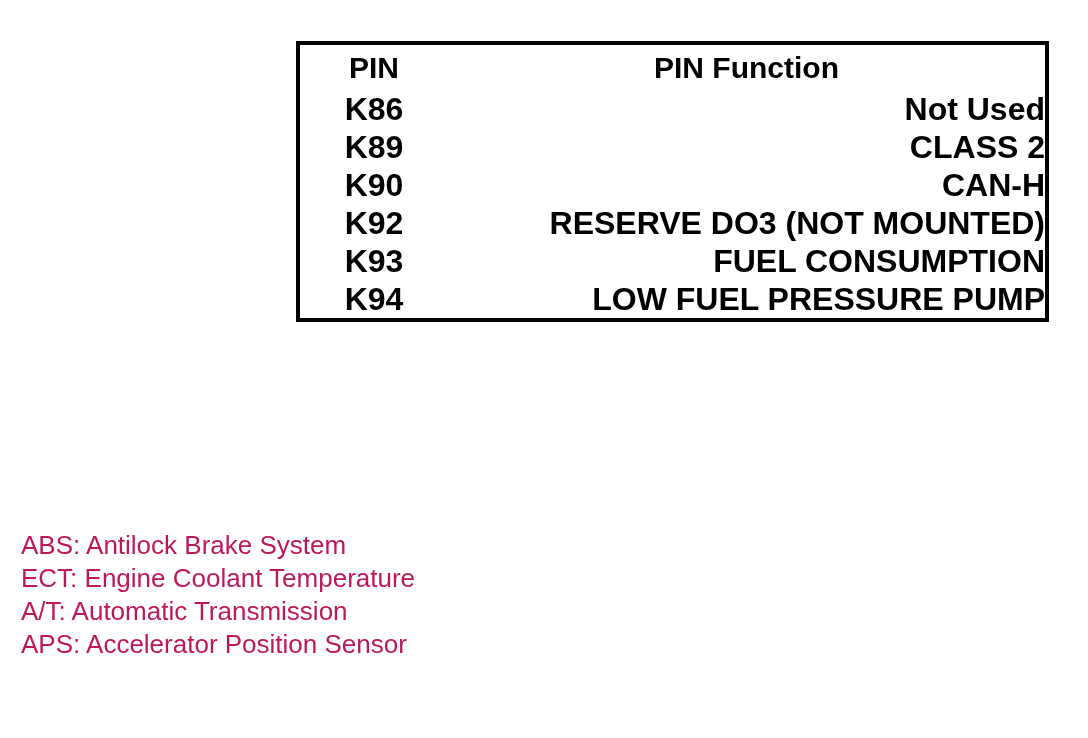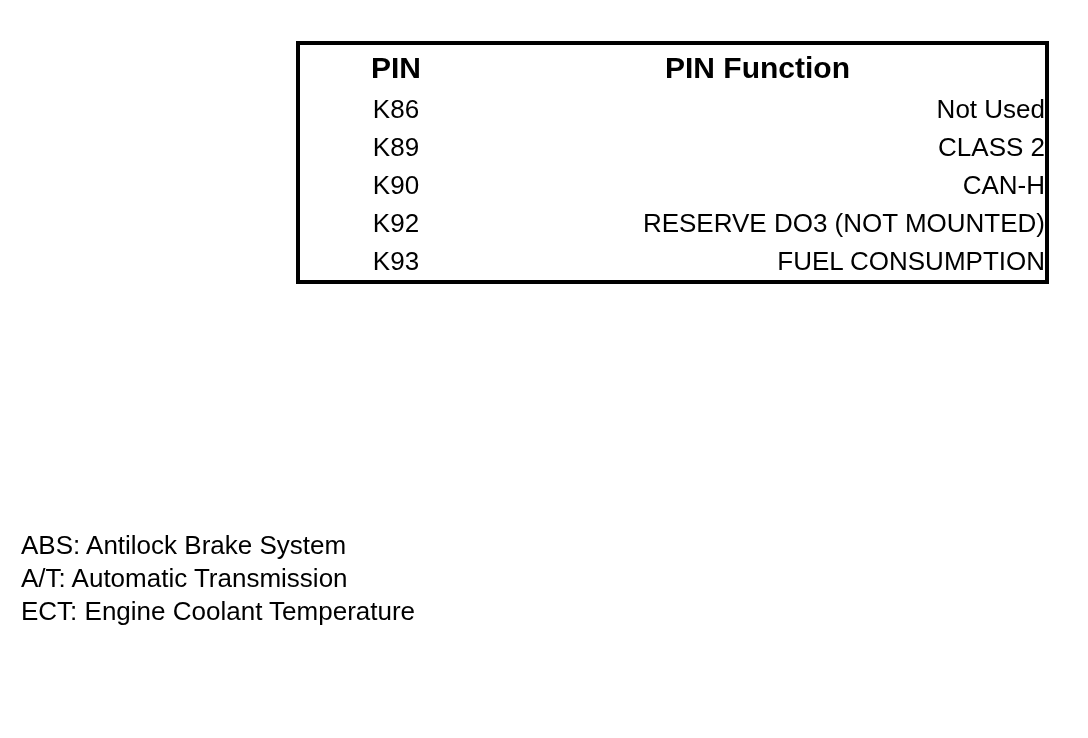--- a/index.html
+++ b/index.html
@@ -19,21 +19,20 @@
   
   #pin-table {
     position: absolute;
     left: 296px;
     top: 41px;
     width: 753px;
     border: 4px solid #000000;
     border-collapse: collapse;
     box-sizing: border-box;
     background: #ffffff;
-    padding-left: 22px;
   }
   #pin-table table {
     border-collapse: collapse;
     width: 100%;
     table-layout: fixed;
   }
   #pin-table col.col-pin  { width: 148px; }
   #pin-table col.col-func { width: auto; }
 
   #pin-table th, #pin-table td {
@@ -50,22 +49,22 @@
     vertical-align: middle;
     line-height: 45px;
     border-bottom: 4px solid #000000;
   }
   .hdr-row th.func-hdr {
     border-left: 3px solid #000000;
   }
 
   .data-row td {
     height: 38px;
-    font-size: 26px;
-    font-weight: normal;
+    font-size: 32px;
+    font-weight: bold;
     vertical-align: middle;
     line-height: 38px;
     border-bottom: 3px solid #000000;
   }
   .data-row:last-child td {
     border-bottom: 0;
   }
   .data-row td.pin-cell {
     text-align: center;
   }
@@ -79,21 +78,21 @@
   #legend {
     position: absolute;
     left: 21px;
     top: 529px;
     width: 560px;
   }
   #legend .legend-line {
     font-size: 26px;
     line-height: 33px;
     white-space: nowrap;
-    color: #000000;
+    color: #be185d;
   }
 </style>
 </head>
 <body>
 
 <div id="pin-table">
   <table>
     <colgroup>
       <col class="col-pin">
       <col class="col-func">
@@ -118,21 +117,26 @@
         <td class="func-cell">CAN-H</td>
       </tr>
       <tr class="data-row">
         <td class="pin-cell">K92</td>
         <td class="func-cell">RESERVE DO3 (NOT MOUNTED)</td>
       </tr>
       <tr class="data-row">
         <td class="pin-cell">K93</td>
         <td class="func-cell">FUEL CONSUMPTION</td>
       </tr>
+      <tr class="data-row">
+        <td class="pin-cell">K94</td>
+        <td class="func-cell">LOW FUEL PRESSURE PUMP</td>
+      </tr>
     </tbody>
   </table>
 </div>
 
 <div id="legend">
   <div class="legend-line">ABS: Antilock Brake System</div>
+  <div class="legend-line">ECT: Engine Coolant Temperature</div>
   <div class="legend-line">A/T: Automatic Transmission</div>
-  <div class="legend-line">ECT: Engine Coolant Temperature</div>
+  <div class="legend-line">APS: Accelerator Position Sensor</div>
 </div>
 
 </body></html>

